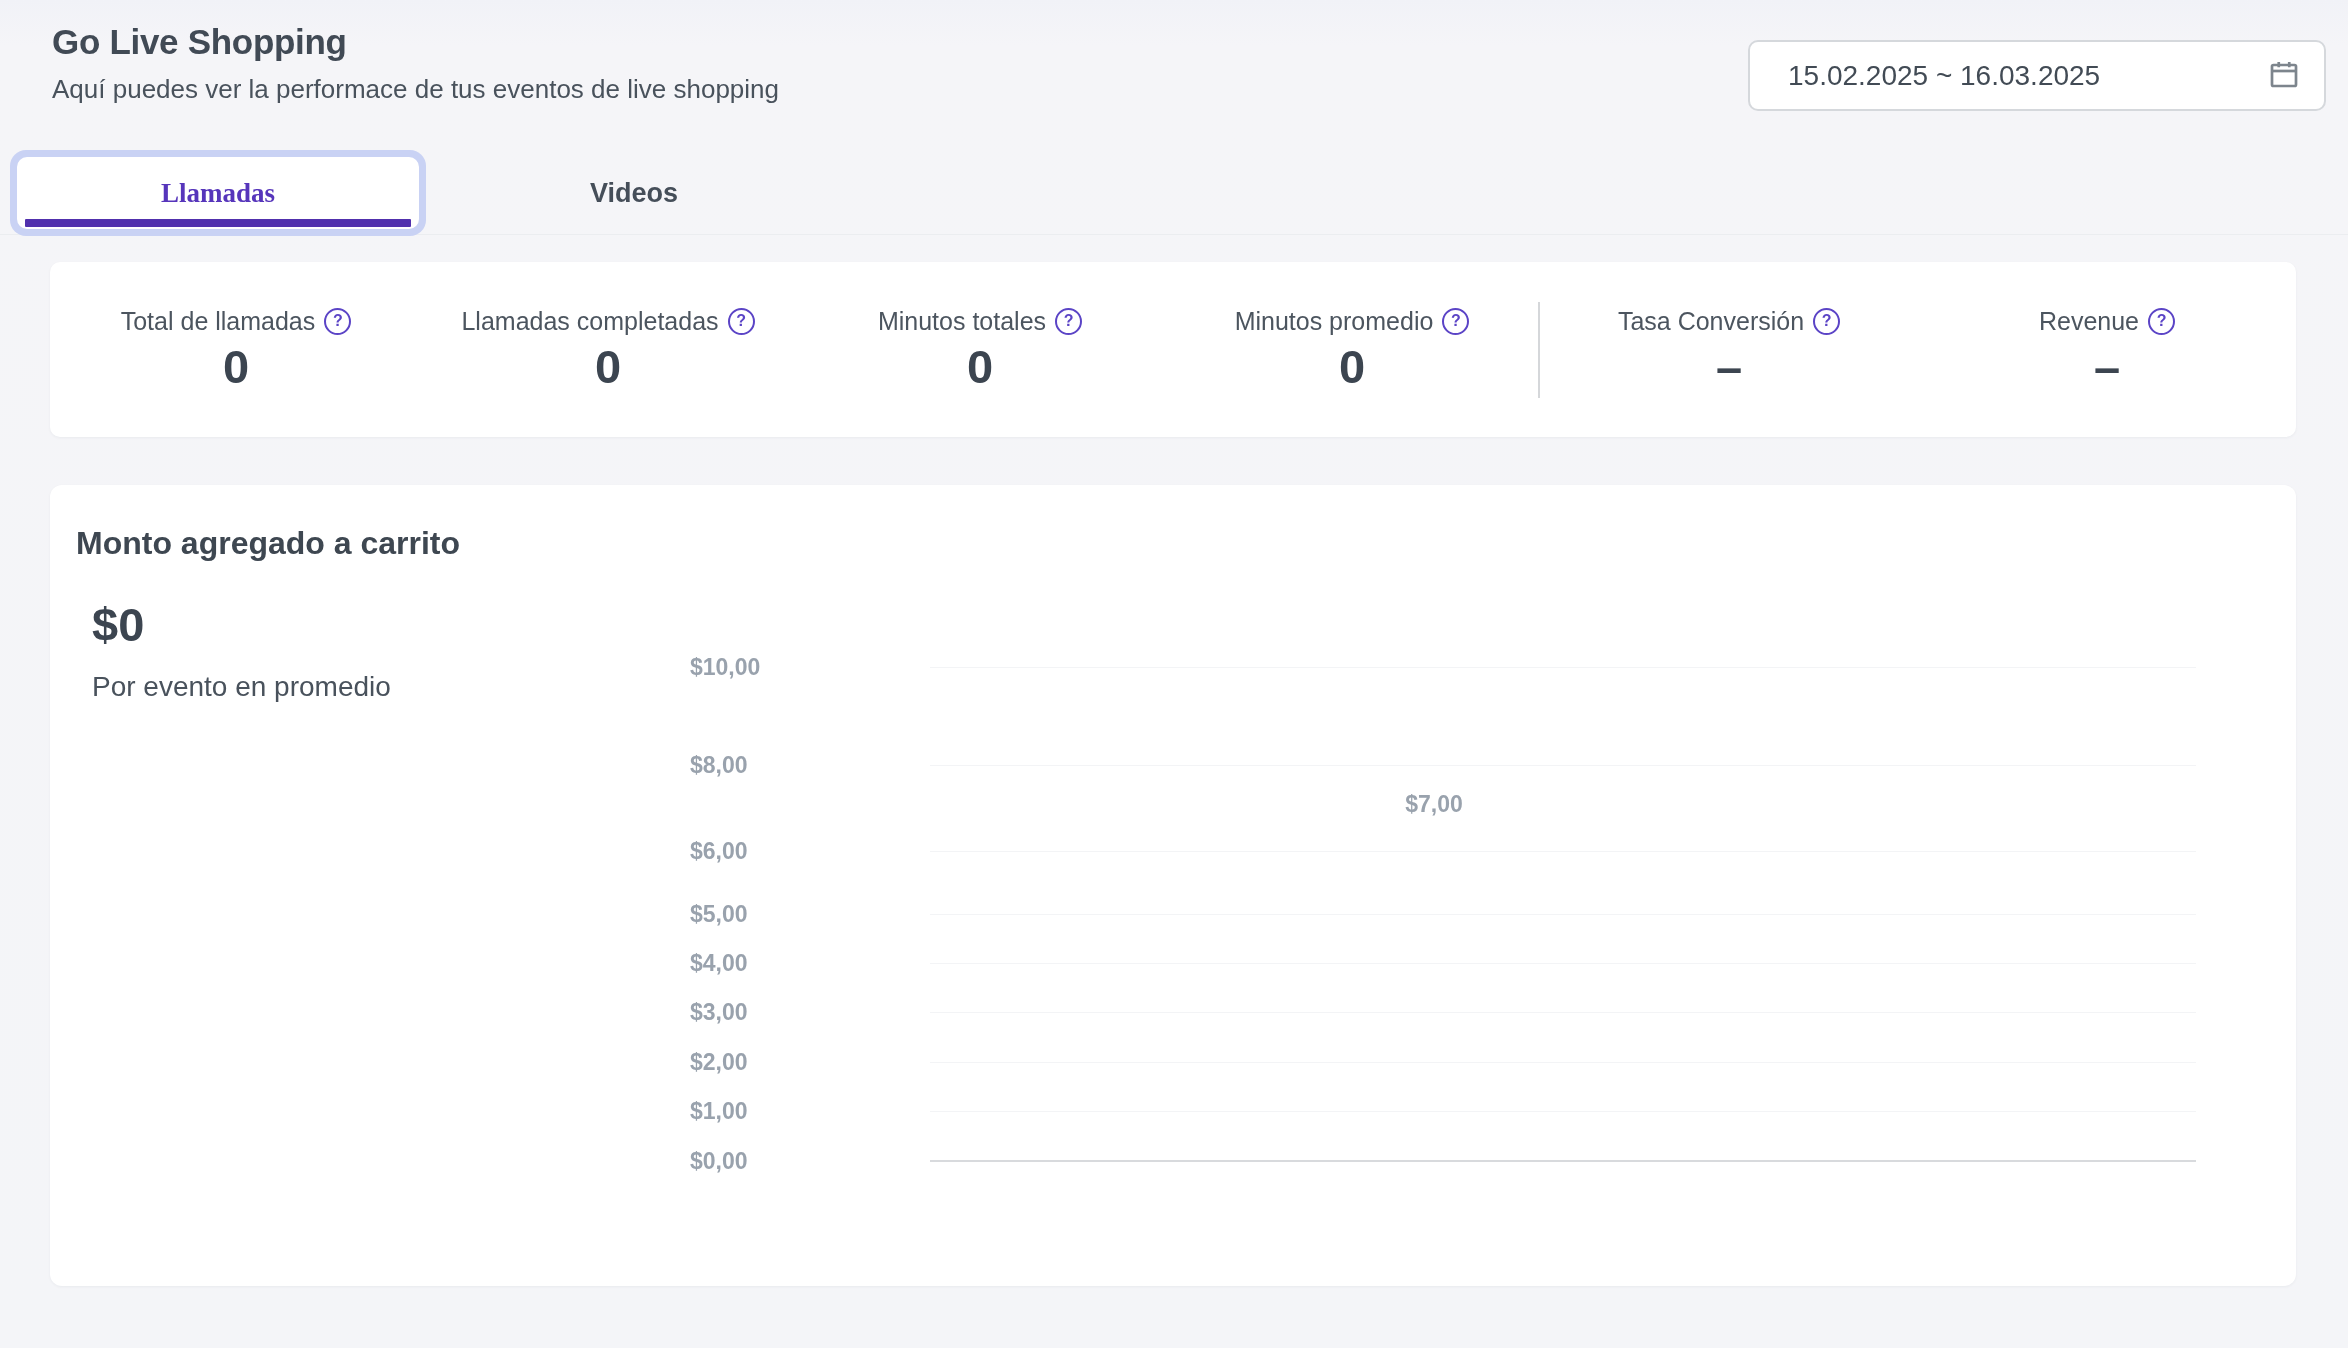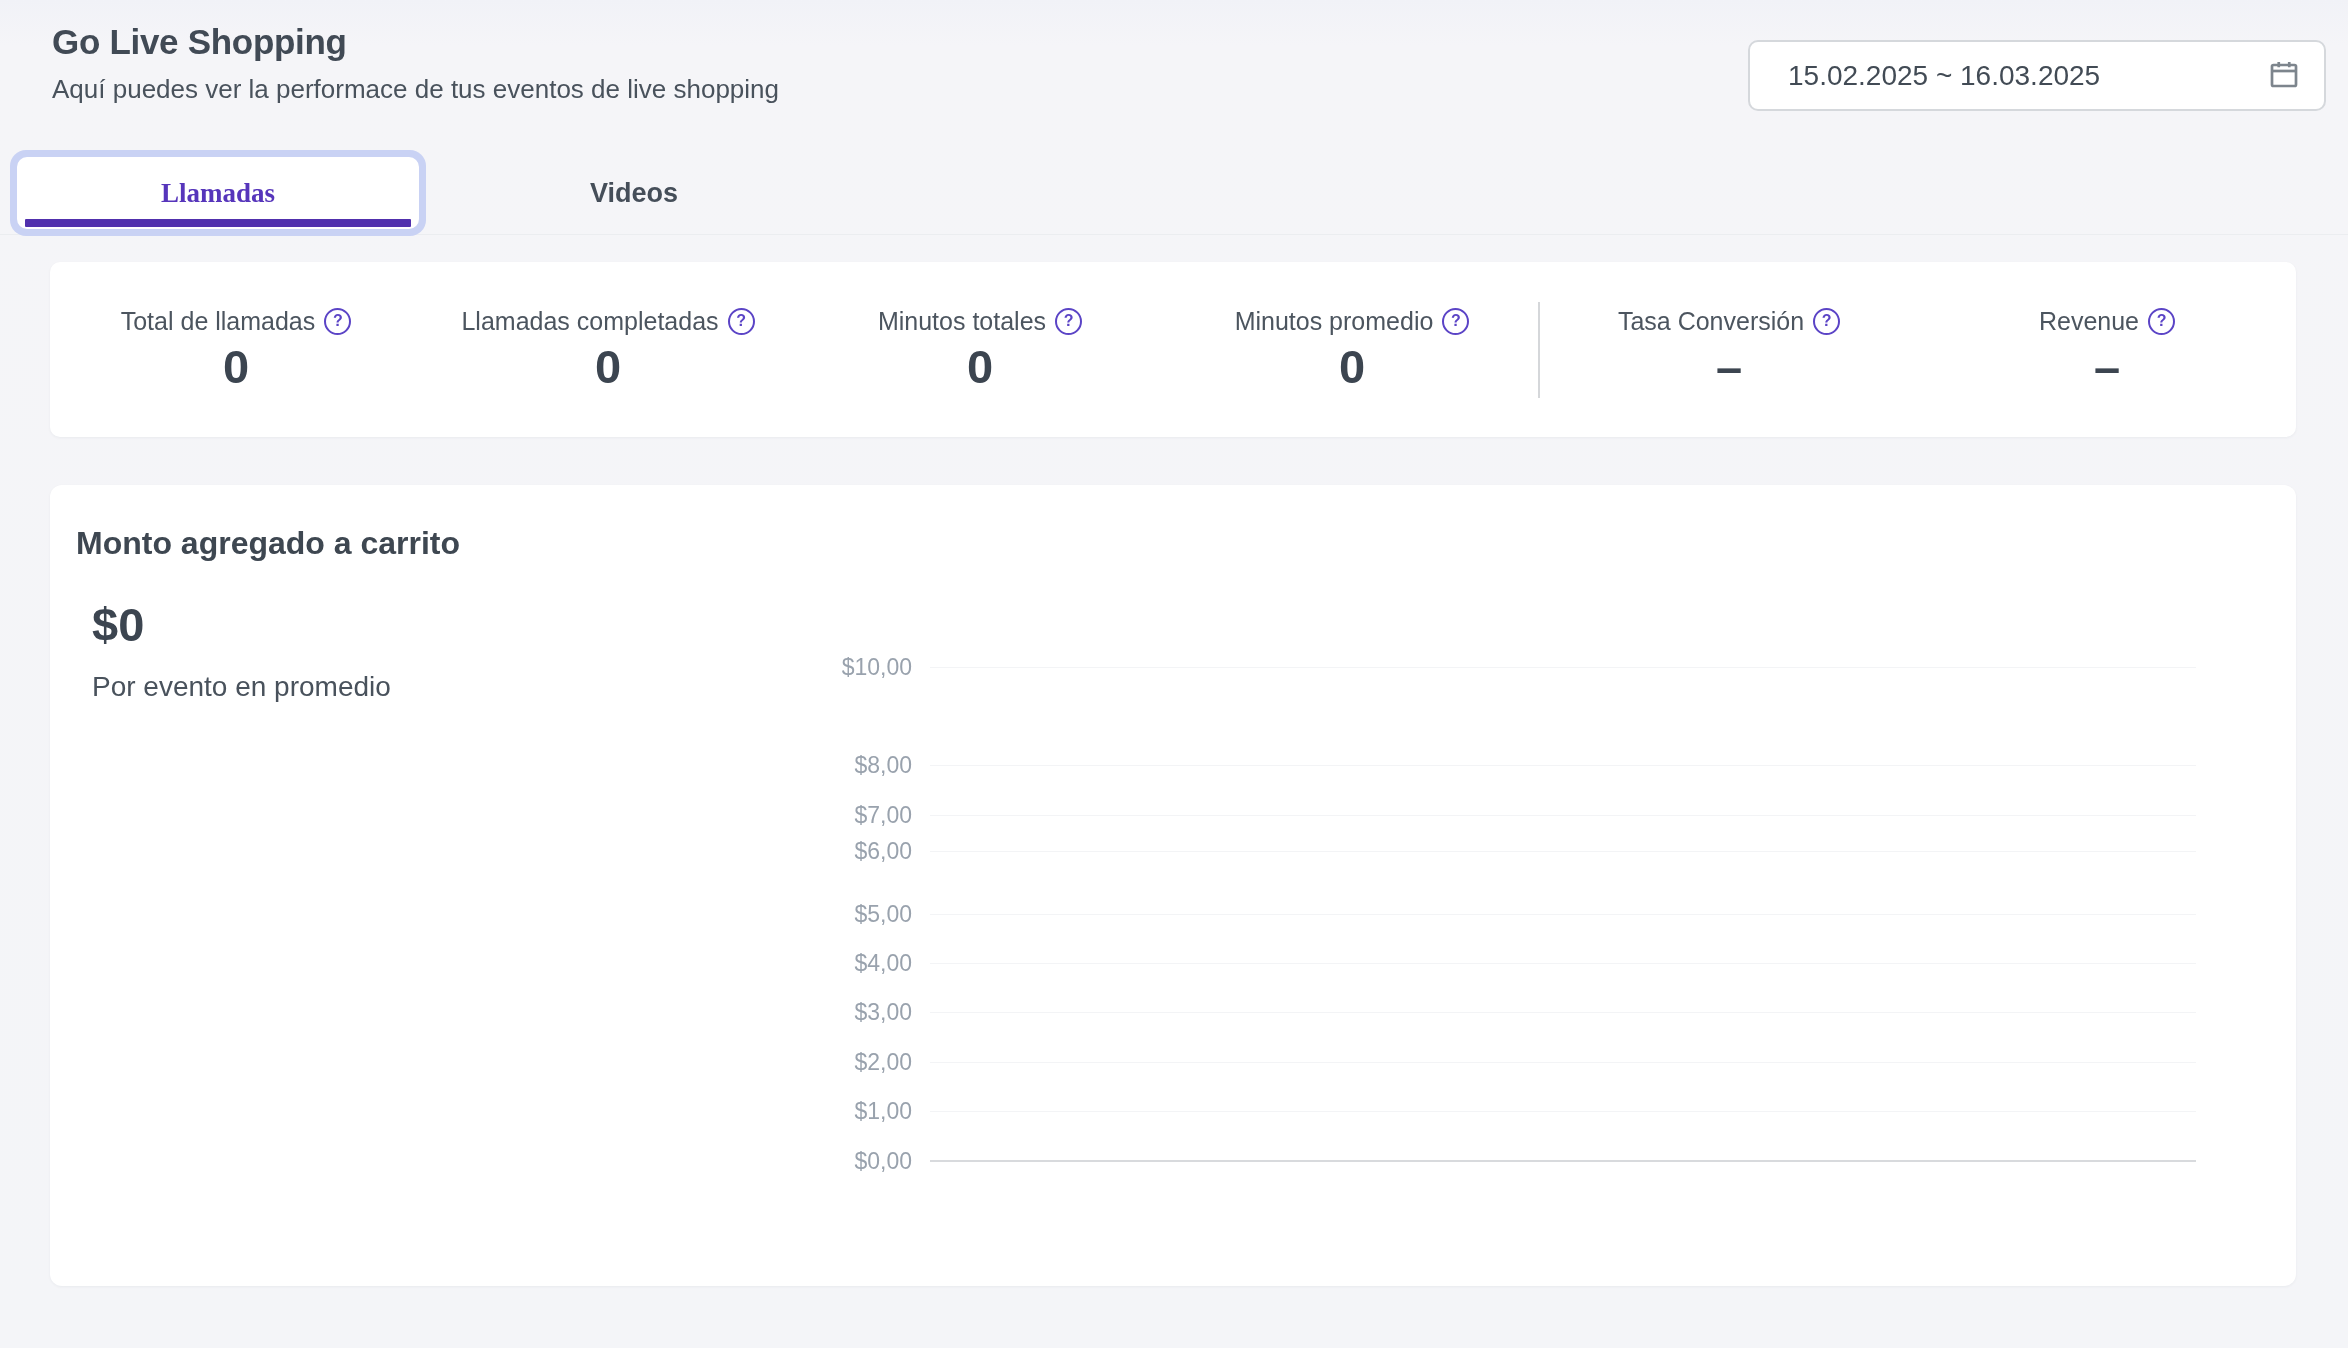--- a/index.html
+++ b/index.html
@@ -93,22 +93,22 @@
     font-size:28px; color:#49525c;
   }
   .chart-plot {
     position:absolute; left:640px; top:0; width:1506px; height:760px;
   }
   .tick-row {
     position:absolute; left:0; width:100%; height:48px;
     display:flex; align-items:center;
   }
   .tick-label {
-    flex:0 0 240px; text-align:right; padding-right:18px;
-    font-size:23px; color:#99a2ad;
+    flex:0 0 240px; padding-right:18px;
+    font-size:23px; color:#99a2ad;font-weight:bold;
   }
   .grid-line { flex:1; height:1px; background:#f3f4f6; }
   .grid-line.baseline { height:2px; background:#d8dadd; }
 </style>
 </head>
 <body>
 
 <div class="page">
 
   <div class="page-title">Go Live Shopping</div>
@@ -193,21 +193,21 @@
     <div class="kpi-caption">Por evento en promedio</div>
     <div class="chart-plot">
         <div class="tick-row" style="top: 158px;">
           <span class="tick-label">$10,00</span>
           <div class="grid-line"></div>
         </div>
         <div class="tick-row" style="top: 256.8px;">
           <span class="tick-label">$8,00</span>
           <div class="grid-line"></div>
         </div>
-        <div class="tick-row" style="top: 306.2px;">
+        <div class="tick-row" style="top: 306.2px; flex-direction: column;">
           <span class="tick-label">$7,00</span>
           <div class="grid-line"></div>
         </div>
         <div class="tick-row" style="top: 342px;">
           <span class="tick-label">$6,00</span>
           <div class="grid-line"></div>
         </div>
         <div class="tick-row" style="top: 405px;">
           <span class="tick-label">$5,00</span>
           <div class="grid-line"></div>

